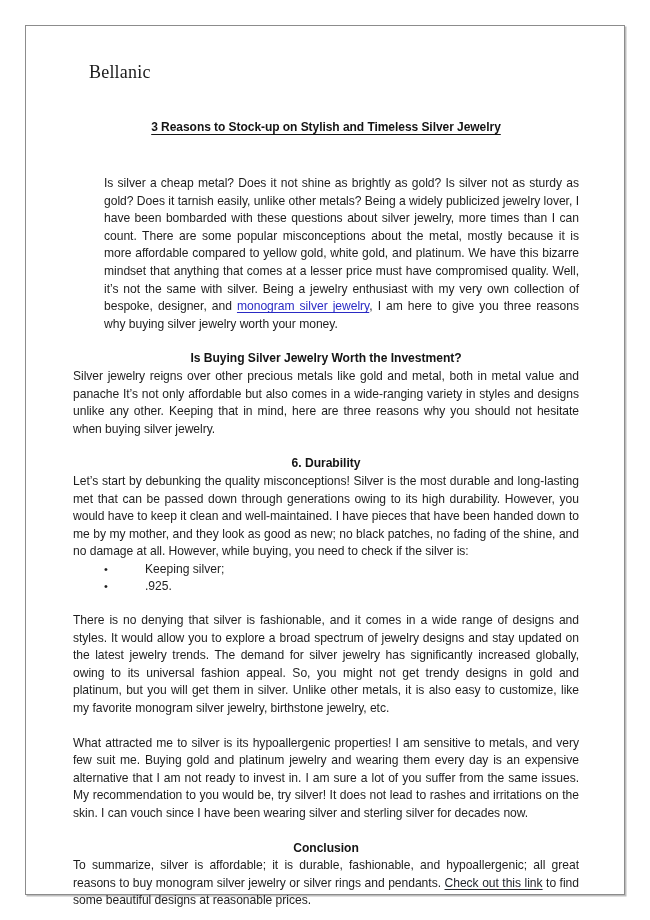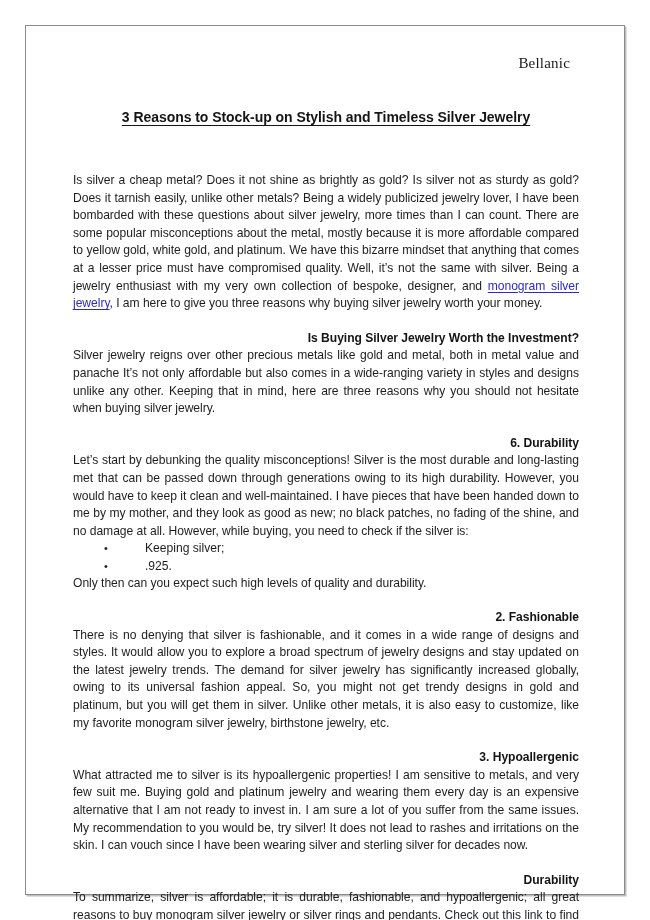--- a/index.html
+++ b/index.html
@@ -29,61 +29,61 @@
 
   .page-inner {
     position: absolute;
     left: 47px;
     top: 0;
     width: 506px;
     height: 100%;
   }
 
   .site-title {
-    text-align: right;
+    text-align: left;
     font-family: "Liberation Serif", serif;
-    font-size: 15px;
+    font-size: 18px;
     font-weight: 400;
     color: #1a1a1a;
     letter-spacing: 0.2px;
-    margin: 9px;
+    margin: 16px;
     padding-top: 20px;
   }
 
   .article-heading {
     text-align: center;
-    font-size: 14px;
+    font-size: 12px;
     font-weight: bold;
     color: #141414;
     text-decoration: underline;
     text-underline-offset: 2.5px;
-    margin: 16px;
+    margin: 10px;
     padding-top: 21px;
     letter-spacing: -0.05px;
   }
 
   .body-para {
     font-size: 12.1px;
     line-height: 17.6px;
     text-align: justify;
     text-justify: inter-word;
     color: #1d1d1d;
     margin: 0;
     letter-spacing: -0.03px;
   }
 
-  .para-intro { padding-top: 31px; }
+  .para-intro { padding-top: 31px; margin-left: 31px; }
 
   .section-heading {
     font-size: 12.1px;
     line-height: 17.6px;
     font-weight: bold;
     color: #141414;
     margin: 0;
-    text-align: right;
+    text-align: center;
     letter-spacing: -0.03px;
   }
 
   .gap-lg { height: 17px; }
   .gap-md { height: 16px; }
 
   a.link-blue {
     color: #2a2ac4;
     text-decoration: underline;
     text-underline-offset: 1.5px;
@@ -132,31 +132,28 @@
     <p class="body-para">Silver jewelry reigns over other precious metals like gold and metal, both in metal value and panache  It’s not only affordable but also comes in a wide-ranging variety in styles and designs unlike any other.  Keeping that in mind, here are three reasons why you should not hesitate when buying silver jewelry.</p>
 
     <div class="gap-lg"></div>
 
     <div class="section-heading">6. Durability</div>
     <p class="body-para">Let’s start by debunking the quality misconceptions! Silver is the most durable and long-lasting met that can be passed down through generations owing to its high durability. However, you would have to keep it clean and well-maintained. I have pieces that have been handed down to me by my mother, and they look as good as new; no black patches, no fading of the shine, and no damage at all. However, while buying, you need to check if the silver is:</p>
     <ul class="bullet-list">
       <li><span class="bullet-dot">•</span><span>Keeping silver;</span></li>
       <li><span class="bullet-dot">•</span><span>.925.</span></li>
     </ul>
-    <p class="body-para">Only then can you expect such high levels of quality and durability.</p>
 
     <div class="gap-md"></div>
 
-    <div class="section-heading">2. Fashionable</div>
     <p class="body-para">There is no denying that silver is fashionable, and it comes in a wide range of designs and styles. It would allow you to explore a broad spectrum of jewelry designs and stay updated on the latest jewelry trends. The demand for silver jewelry has significantly increased globally, owing to its universal fashion appeal. So, you might not get trendy designs in gold and platinum, but you will get them in silver. Unlike other metals, it is also easy to customize, like my favorite monogram silver jewelry, birthstone jewelry, etc.</p>
 
     <div class="gap-lg"></div>
 
-    <div class="section-heading">3. Hypoallergenic</div>
     <p class="body-para">What attracted me to silver is its hypoallergenic properties! I am sensitive to metals, and very few suit me. Buying gold and platinum jewelry and wearing them every day is an expensive alternative that I am not ready to invest in. I am sure a lot of you suffer from the same issues. My recommendation to you would be, try silver! It does not lead to rashes and irritations on the skin. I can vouch since I have been wearing silver and sterling silver for decades now.</p>
 
     <div class="gap-lg"></div>
 
-    <div class="section-heading">Durability</div>
+    <div class="section-heading">Conclusion</div>
     <p class="body-para"><span>To summarize, silver is affordable; it is durable, fashionable, and hypoallergenic; all great reasons to buy monogram silver jewelry or silver rings and pendants. </span><a class="link-dark" href="#">Check out this link</a><span> to find some beautiful designs at reasonable prices.</span></p>
 
   </div>
 </div>
 
 </body></html>

